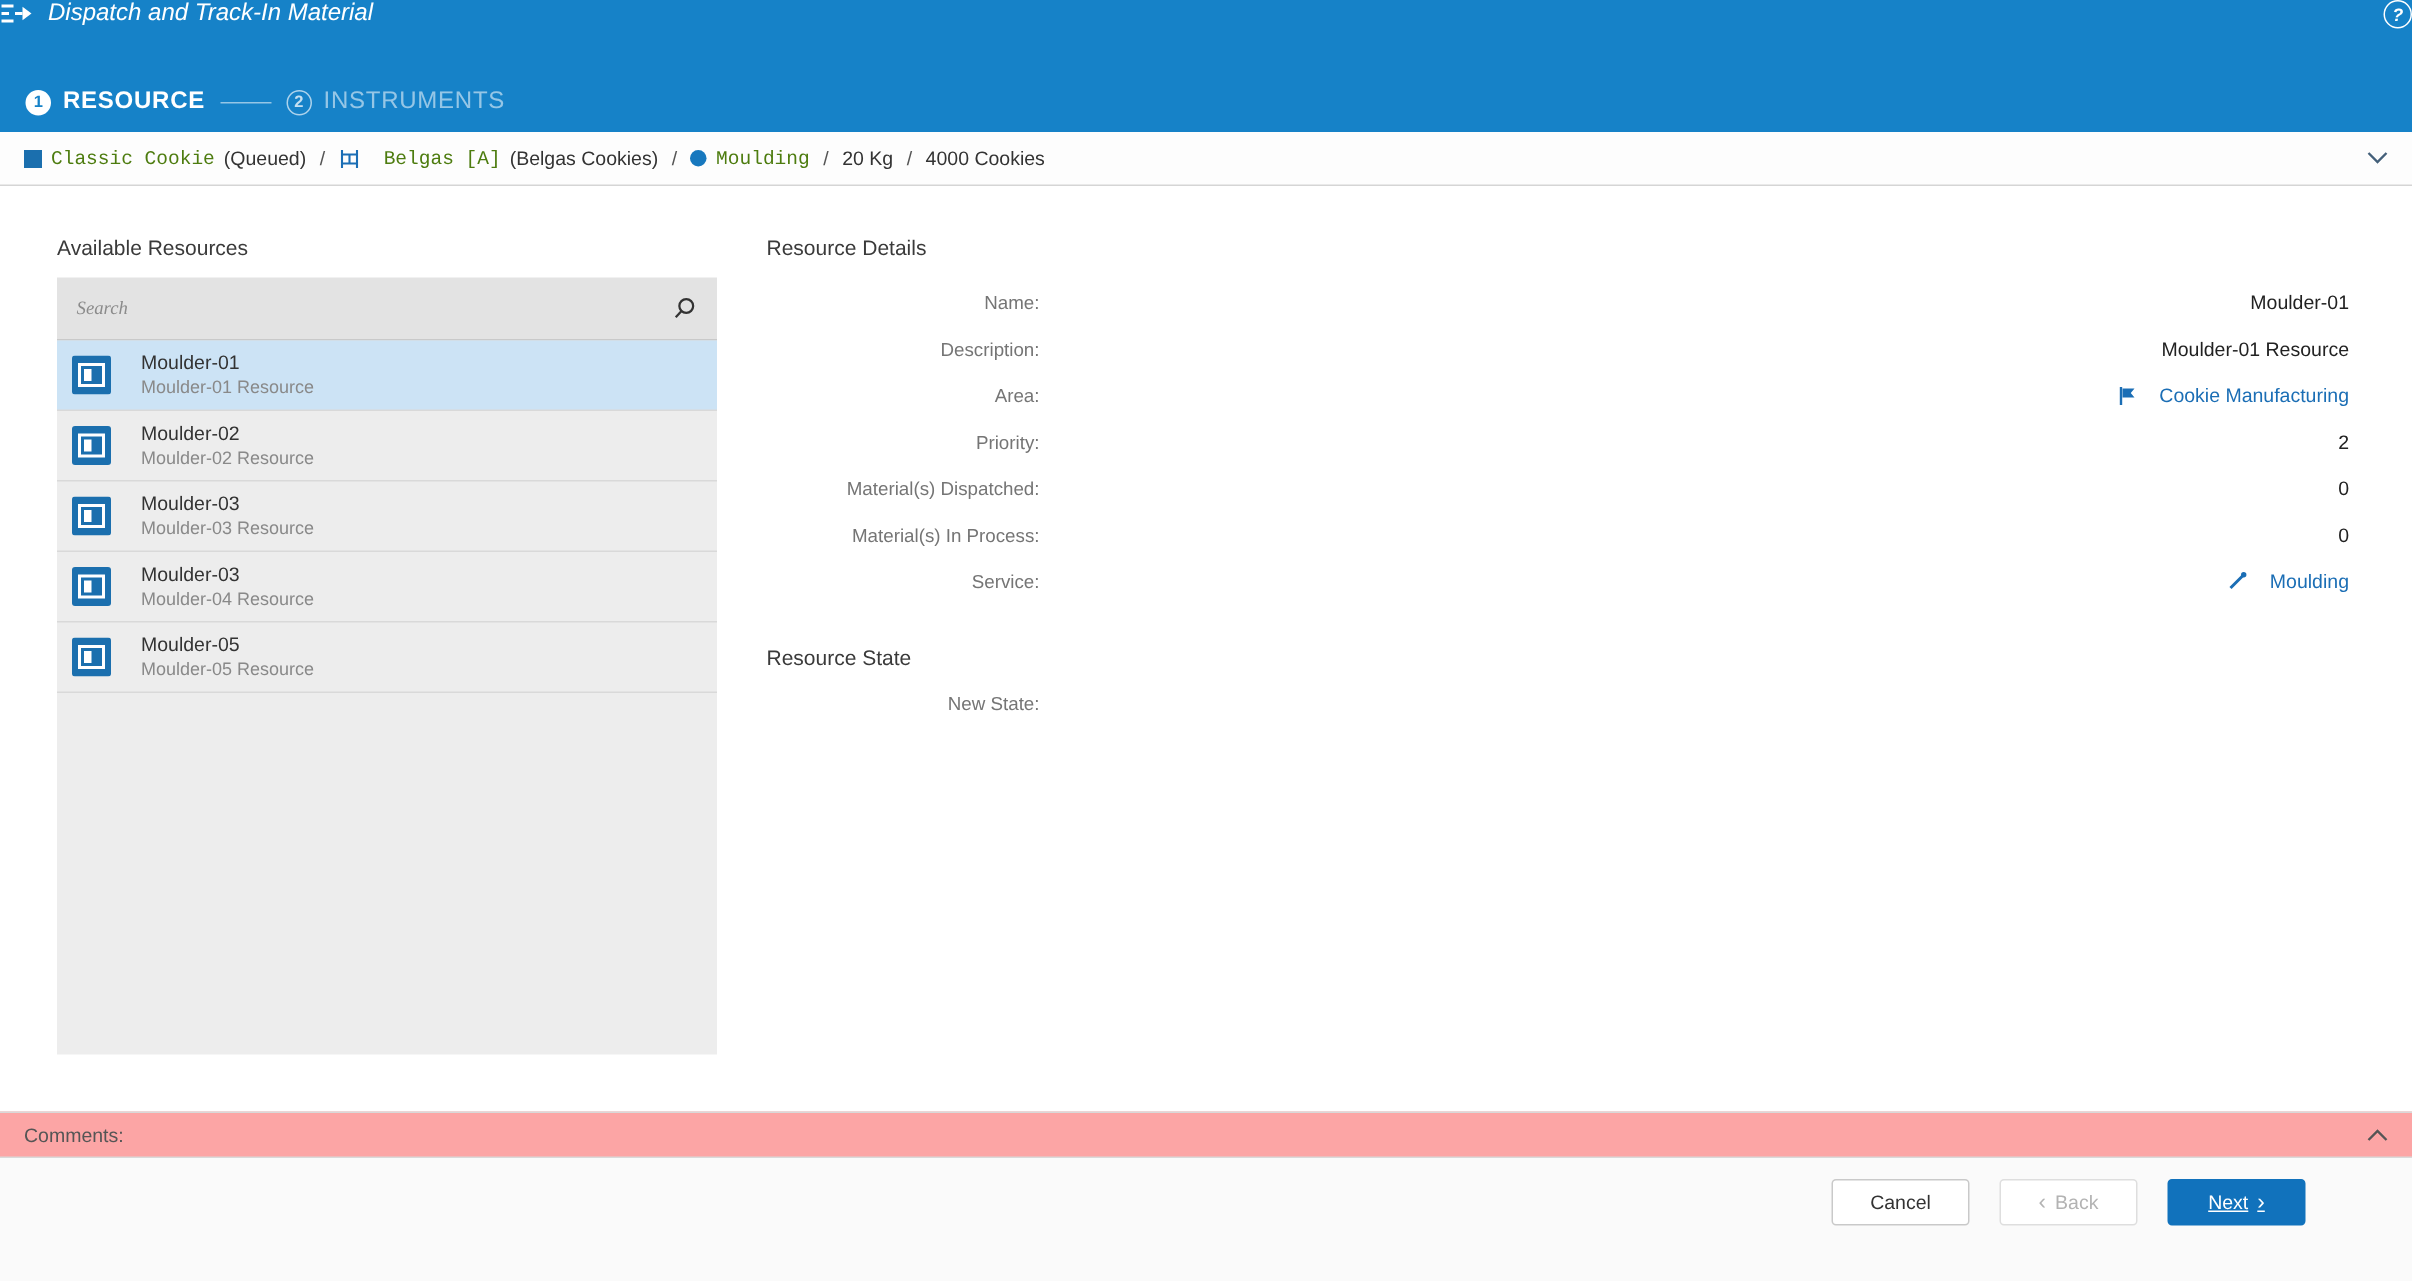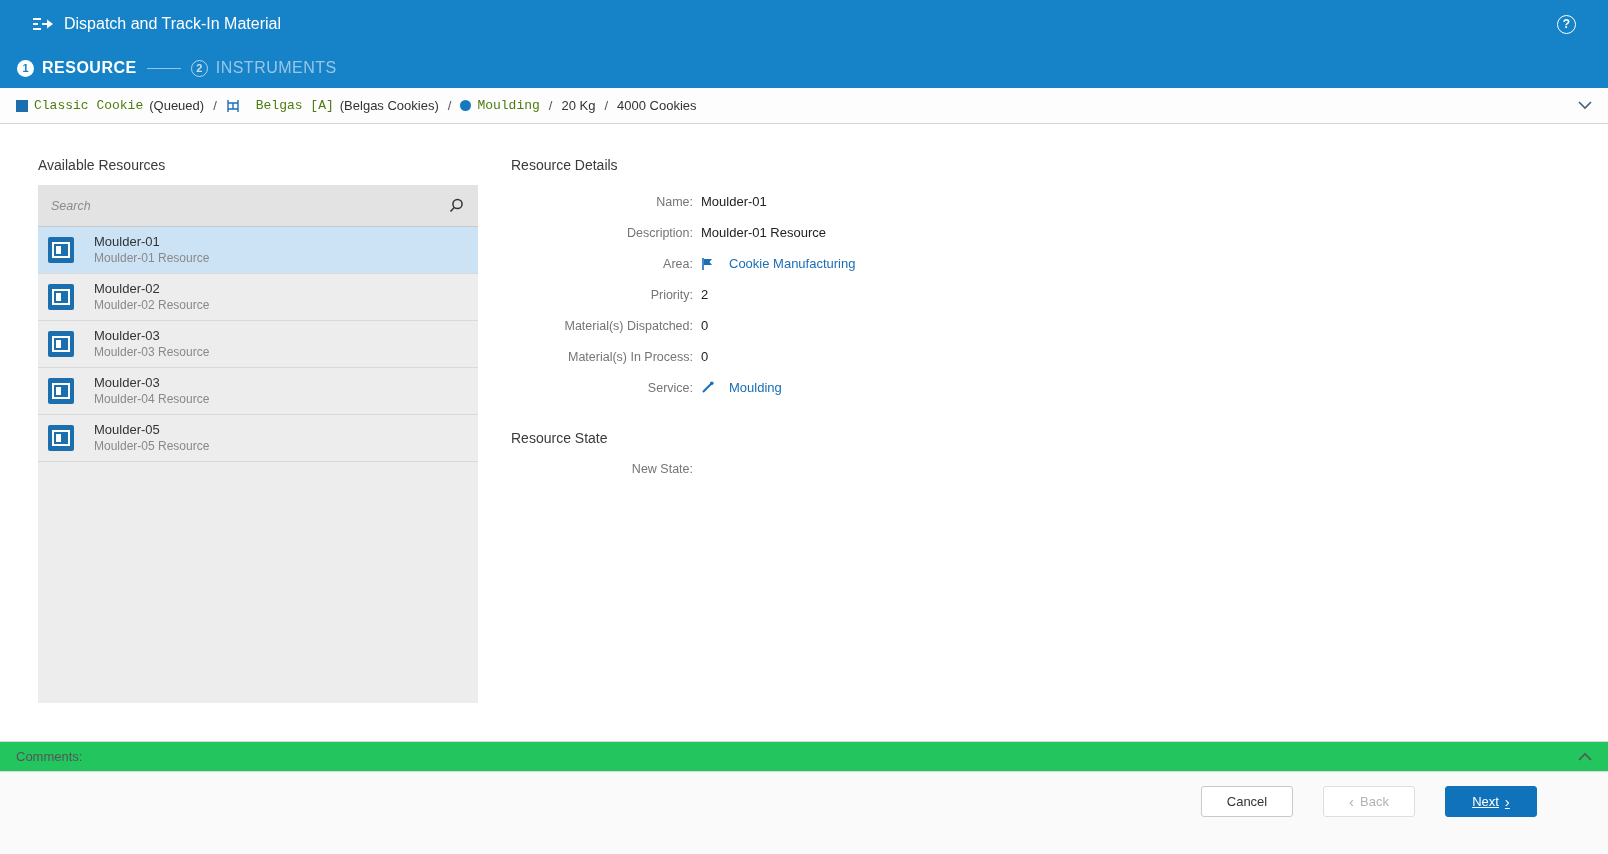--- a/index.html
+++ b/index.html
@@ -7,21 +7,21 @@
   body {
     font-family: "Liberation Sans", sans-serif;
     background: #ffffff;
     color: #333;
     overflow: hidden;
   }
   .page { width:1608px; height:854px; display:flex; flex-direction:column; overflow:hidden; }
 
   
   .topbar { background:#1682C8; flex:0 0 88px; }
-  .title-row { height:48px; display:flex; align-items:center; padding:0 32px; }
+  .title-row { height:48px; display:flex; align-items:flex-start; padding:0 0;font-style:italic; }
   .app-icon { display:flex; align-items:center; margin-right:10px; }
   .app-title { color:#fff; font-size:16px; font-weight:400; }
   .help {
     margin-left:auto; width:19px; height:19px; border:1.5px solid #fff; border-radius:50%;
     color:#fff; font-size:12px; font-weight:bold; display:flex; align-items:center; justify-content:center;
     cursor:pointer;
   }
   .stepper { height:40px; display:flex; align-items:center; padding:0 17px; }
   .step { display:flex; align-items:center; cursor:pointer; }
   .step-circle {
@@ -51,62 +51,62 @@
 
   .left { flex:0 0 478px; padding-left:38px; }
   .left .sec-title { margin-top:33px; margin-bottom:12px; }
   .panel { width:440px; height:518px; background:#ededed; overflow:hidden; }
   .searchbar {
     height:42px; background:#e3e3e3; border-bottom:1px solid #c9c9c9;
     display:flex; align-items:center; padding:0 13px;
   }
   .searchbar input {
     flex:1; background:transparent; border:none; outline:none;
-    font-family:Liberation Sans, sans-serif; font-size:12.5px; color:#1d4ed8;
+    font-family:Liberation Serif, serif; font-size:12.5px; color:#1d4ed8;
   }
   .searchbar input::placeholder { color:#8b8b8b; font-style:italic; }
   .mag { display:flex; align-items:center; cursor:pointer; }
   .item {
     height:47px; display:flex; align-items:center; gap:10px; padding:0 10px;
     border-bottom:1px solid #d9d9d9; cursor:pointer;
   }
   .item.selected { background:#CCE3F5; }
   .res-text { display:flex; flex-direction:column; line-height:1.25; }
   .res-name { font-size:13px; color:#333; }
   .res-desc { font-size:12px; color:#898989; }
 
   .right { flex:1 1 auto; padding-left:33px; padding-right:42px; }
   .right .sec-title { margin-top:33px; margin-bottom:13px; }
-  .drow { display:flex; align-items:center; height:31px; }
+  .drow { display:flex; align-items:center; height:31px;justify-content:space-between; }
   .dlbl { width:190px; text-align:right; color:#757575; font-size:12.5px; padding-right:8px; flex:0 0 190px; }
   .dval { font-size:13px; color:#222; display:flex; align-items:center; gap:5px; }
   .dlink { color:#1B6EB5; text-decoration:none; cursor:pointer; font-size:13px; }
 
   .rs-title { margin-top:27px !important; }
   .ns-row { display:flex; align-items:center; margin-top:16px; }
   .combobox {
     width:820px; height:35px; background:#fff; border:1px solid #9e9e9e; border-radius:3px;
     display:flex; align-items:center; padding:0 12px; cursor:pointer;
   }
   .combo-text { flex:1; font-size:13px; color:#222; }
   .combo-clear { color:#666; font-size:15px; margin-right:16px; cursor:pointer; line-height:1; }
   .combo-caret { color:#444; font-size:11px; cursor:pointer; line-height:1; }
 
   
   .comments {
     flex:0 0 31px; border-top:1px solid #d9d9d9; border-bottom:1px solid #d9d9d9;
-    background:#22c55e; display:flex; align-items:center; padding:0 16px; cursor:pointer;
+    background:#fca5a5; display:flex; align-items:center; padding:0 16px; cursor:pointer;
   }
   .comments-label { font-size:13px; color:#555; }
   .chev-up { margin-left:auto; display:flex; align-items:center; }
 
   
   .footer {
     flex:1 0 auto; background:#fafafa; display:flex; justify-content:flex-end;
-    align-items:flex-start; padding:14px 71px 0 12px; gap:30px;
+    align-items:flex-start; padding:14px 71px 0 12px; gap:20px;
   }
   .btn {
     height:31px; min-width:92px; border-radius:3px; font-family:"Liberation Sans", sans-serif;
     font-size:13px; display:flex; align-items:center; justify-content:center; gap:6px;
     padding:0 16px; cursor:pointer;
   }
   .btn .chev { font-size:15px; line-height:1; }
   .btn-cancel { background:#fff; border:1px solid #c9c9c9; color:#333; }
   .btn-back { background:#fff; border:1px solid #dedede; color:#b3b3b3; cursor:default; }
   .btn-next { background:#1172BC; border:1px solid #1172BC; color:#fff;text-decoration:underline; }

